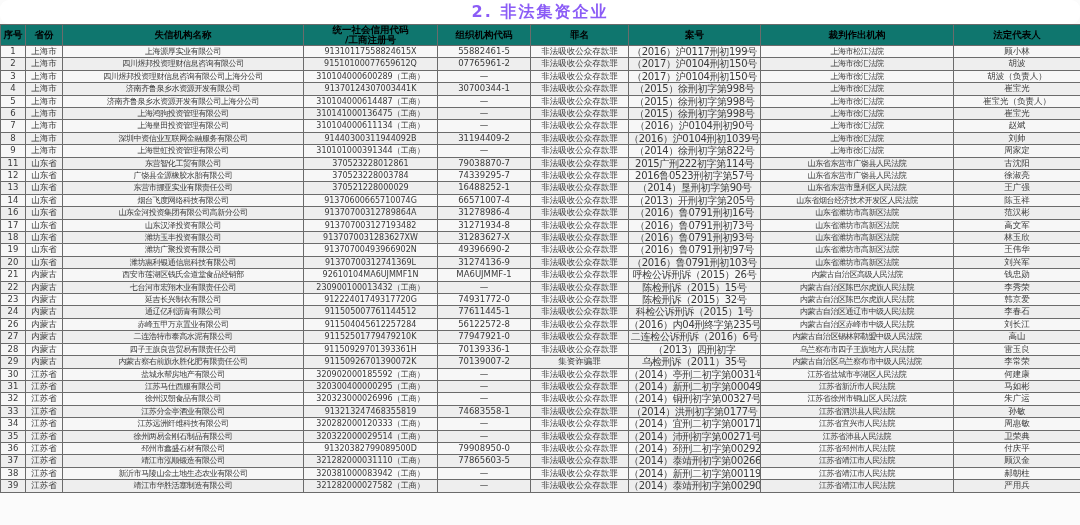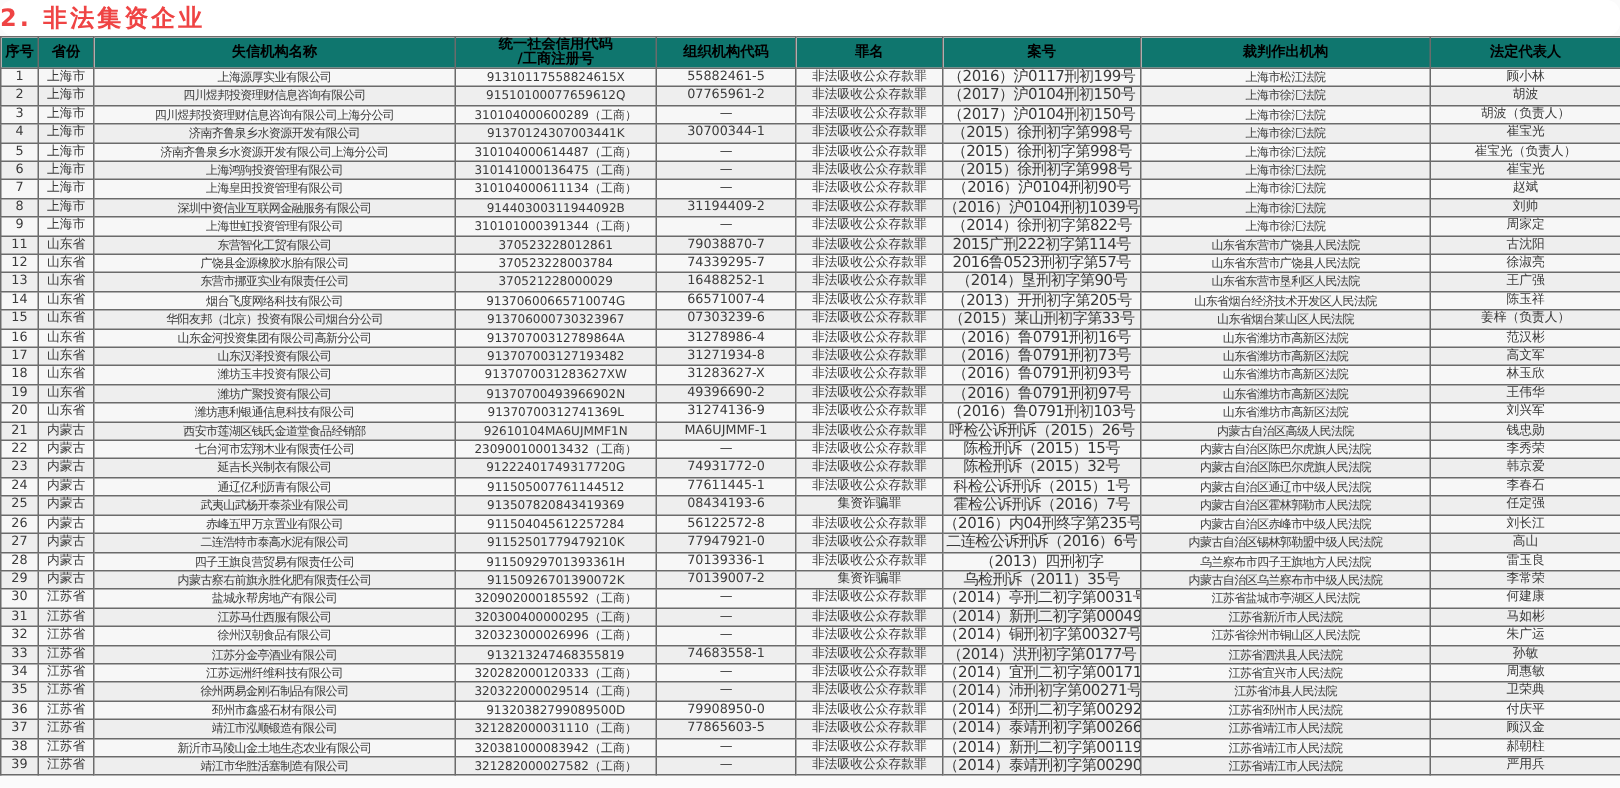--- a/index.html
+++ b/index.html
@@ -2,22 +2,22 @@
 <html><head>
 <meta charset="utf-8">
 <style>
   html,body{margin:0;padding:0;background:#ffffff;}
   .wrap{
     width:1080px;height:525px;overflow:hidden;background:#fbfbfb;
     font-family:"DejaVu Sans","Liberation Sans",sans-serif;color:#303030;
     position:relative;
   }
   .title{
-    height:24px;line-height:24px;font-size:16px;
-    font-weight:bold;color:#ef4444;background:#ffffff;letter-spacing:2px;border-radius:9px;
+    height:24px;line-height:24px;text-align:center;font-size:16px;
+    font-weight:bold;color:#8b5cf6;background:#ffffff;letter-spacing:2px;border-radius:9px;
   }
   table{
     border-collapse:collapse;table-layout:fixed;width:1080px;
     background:#f5f5f5;
   }
   th,td{
     border:1px solid #6b6b6b;padding:0;text-align:center;overflow:hidden;
     white-space:nowrap;
   }
   thead th{
@@ -203,31 +203,20 @@
           <td>山东省</td>
           <td>烟台飞度网络科技有限公司</td>
           <td>91370600665710074G</td>
           <td>66571007-4</td>
           <td>非法吸收公众存款罪</td>
           <td>（2013）开刑初字第205号</td>
           <td>山东省烟台经济技术开发区人民法院</td>
           <td>陈玉祥</td>
         </tr>
         <tr>
-          <td>15</td>
-          <td>山东省</td>
-          <td>华阳友邦（北京）投资有限公司烟台分公司</td>
-          <td>913706000730323967</td>
-          <td>07303239-6</td>
-          <td>非法吸收公众存款罪</td>
-          <td>（2015）莱山刑初字第33号</td>
-          <td>山东省烟台莱山区人民法院</td>
-          <td>姜梓（负责人）</td>
-        </tr>
-        <tr>
           <td>16</td>
           <td>山东省</td>
           <td>山东金河投资集团有限公司高新分公司</td>
           <td>91370700312789864A</td>
           <td>31278986-4</td>
           <td>非法吸收公众存款罪</td>
           <td>（2016）鲁0791刑初16号</td>
           <td>山东省潍坊市高新区法院</td>
           <td>范汉彬</td>
         </tr>
@@ -311,31 +300,20 @@
         <tr>
           <td>24</td>
           <td>内蒙古</td>
           <td>通辽亿利沥青有限公司</td>
           <td>911505007761144512</td>
           <td>77611445-1</td>
           <td>非法吸收公众存款罪</td>
           <td>科检公诉刑诉（2015）1号</td>
           <td>内蒙古自治区通辽市中级人民法院</td>
           <td>李春石</td>
-        </tr>
-        <tr>
-          <td>25</td>
-          <td>内蒙古</td>
-          <td>武夷山武杨开泰茶业有限公司</td>
-          <td>913507820843419369</td>
-          <td>08434193-6</td>
-          <td>集资诈骗罪</td>
-          <td>霍检公诉刑诉（2016）7号</td>
-          <td>内蒙古自治区霍林郭勒市人民法院</td>
-          <td>任定强</td>
         </tr>
         <tr>
           <td>26</td>
           <td>内蒙古</td>
           <td>赤峰五甲万京置业有限公司</td>
           <td>911504045612257284</td>
           <td>56122572-8</td>
           <td>非法吸收公众存款罪</td>
           <td>（2016）内04刑终字第235号</td>
           <td>内蒙古自治区赤峰市中级人民法院</td>

